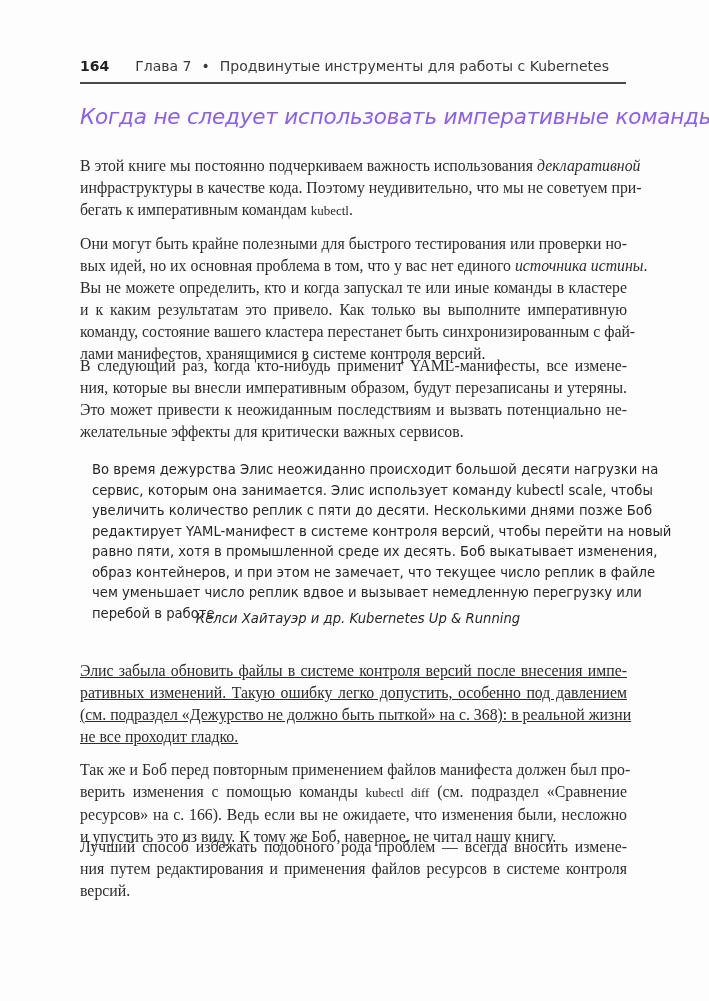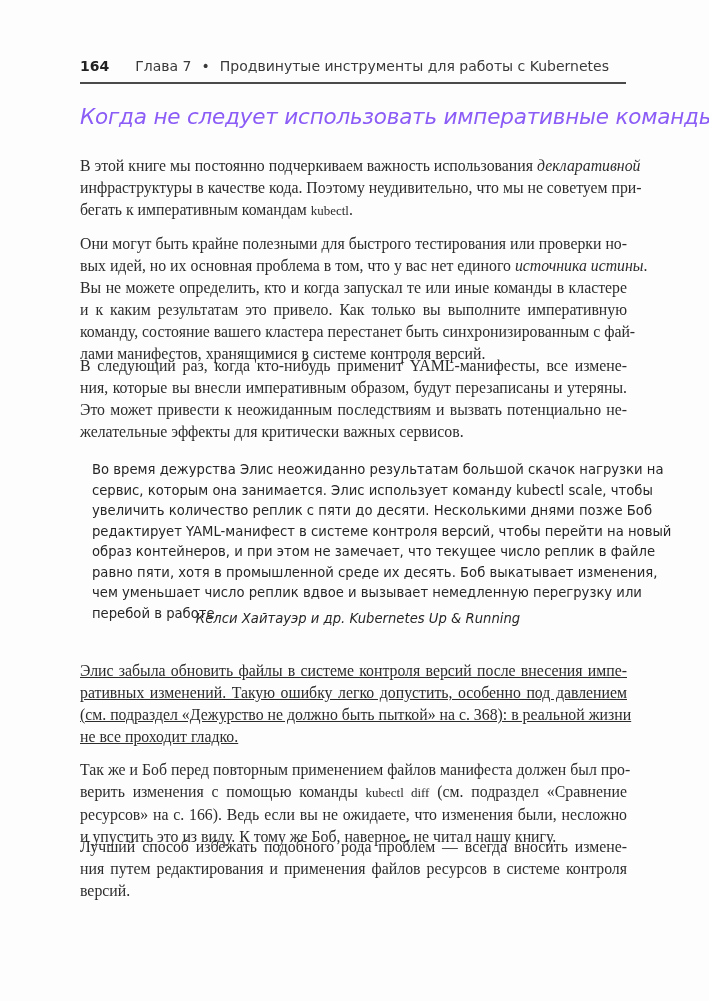--- a/index.html
+++ b/index.html
@@ -70,26 +70,26 @@
     <span class="line last">лами манифестов, хранящимися в системе контроля версий.</span>
   </div>
 <div class="body-text" style="top:355px;">
     <span class="line">В следующий раз, когда кто-нибудь применит YAML-манифесты, все измене-</span>
     <span class="line">ния, которые вы внесли императивным образом, будут перезаписаны и утеряны.</span>
     <span class="line">Это может привести к неожиданным последствиям и вызвать потенциально не-</span>
     <span class="line last">желательные эффекты для критически важных сервисов.</span>
   </div>
 
 <div class="quote" style="top:460px;">
-  <span class="line">Во время дежурства Элис неожиданно результатам большой скачок нагрузки на</span>
+  <span class="line">Во время дежурства Элис неожиданно происходит большой десяти нагрузки на</span>
   <span class="line">сервис, которым она занимается. Элис использует команду kubectl scale, чтобы</span>
   <span class="line">увеличить количество реплик с пяти до десяти. Несколькими днями позже Боб</span>
   <span class="line">редактирует YAML-манифест в системе контроля версий, чтобы перейти на новый</span>
+  <span class="line">равно пяти, хотя в промышленной среде их десять. Боб выкатывает изменения,</span>
   <span class="line">образ контейнеров, и при этом не замечает, что текущее число реплик в файле</span>
-  <span class="line">равно пяти, хотя в промышленной среде их десять. Боб выкатывает изменения,</span>
   <span class="line">чем уменьшает число реплик вдвое и вызывает немедленную перегрузку или</span>
   <span class="line last">перебой в работе.</span>
 </div>
 <div class="attribution">Келси Хайтауэр и др. Kubernetes Up &amp; Running</div>
 
 <div class="body-text" style="top:660px;text-decoration:underline;">
     <span class="line">Элис забыла обновить файлы в системе контроля версий после внесения импе-</span>
     <span class="line">ративных изменений. Такую ошибку легко допустить, особенно под давлением</span>
     <span class="line">(см. подраздел «Дежурство не должно быть пыткой» на с. 368): в реальной жизни</span>
     <span class="line last">не все проходит гладко.</span>

